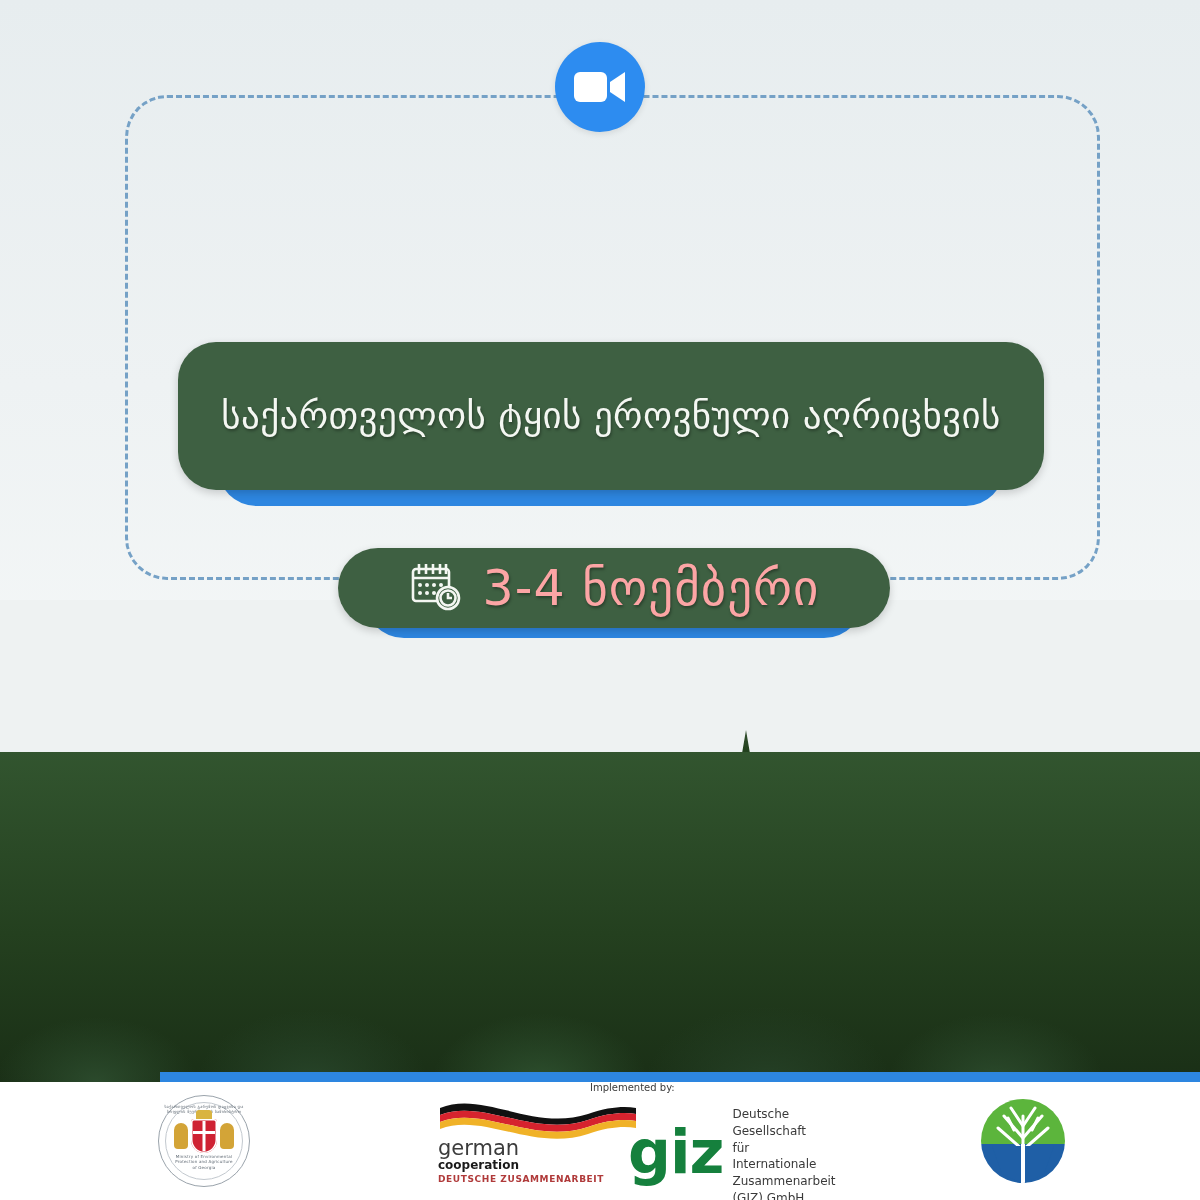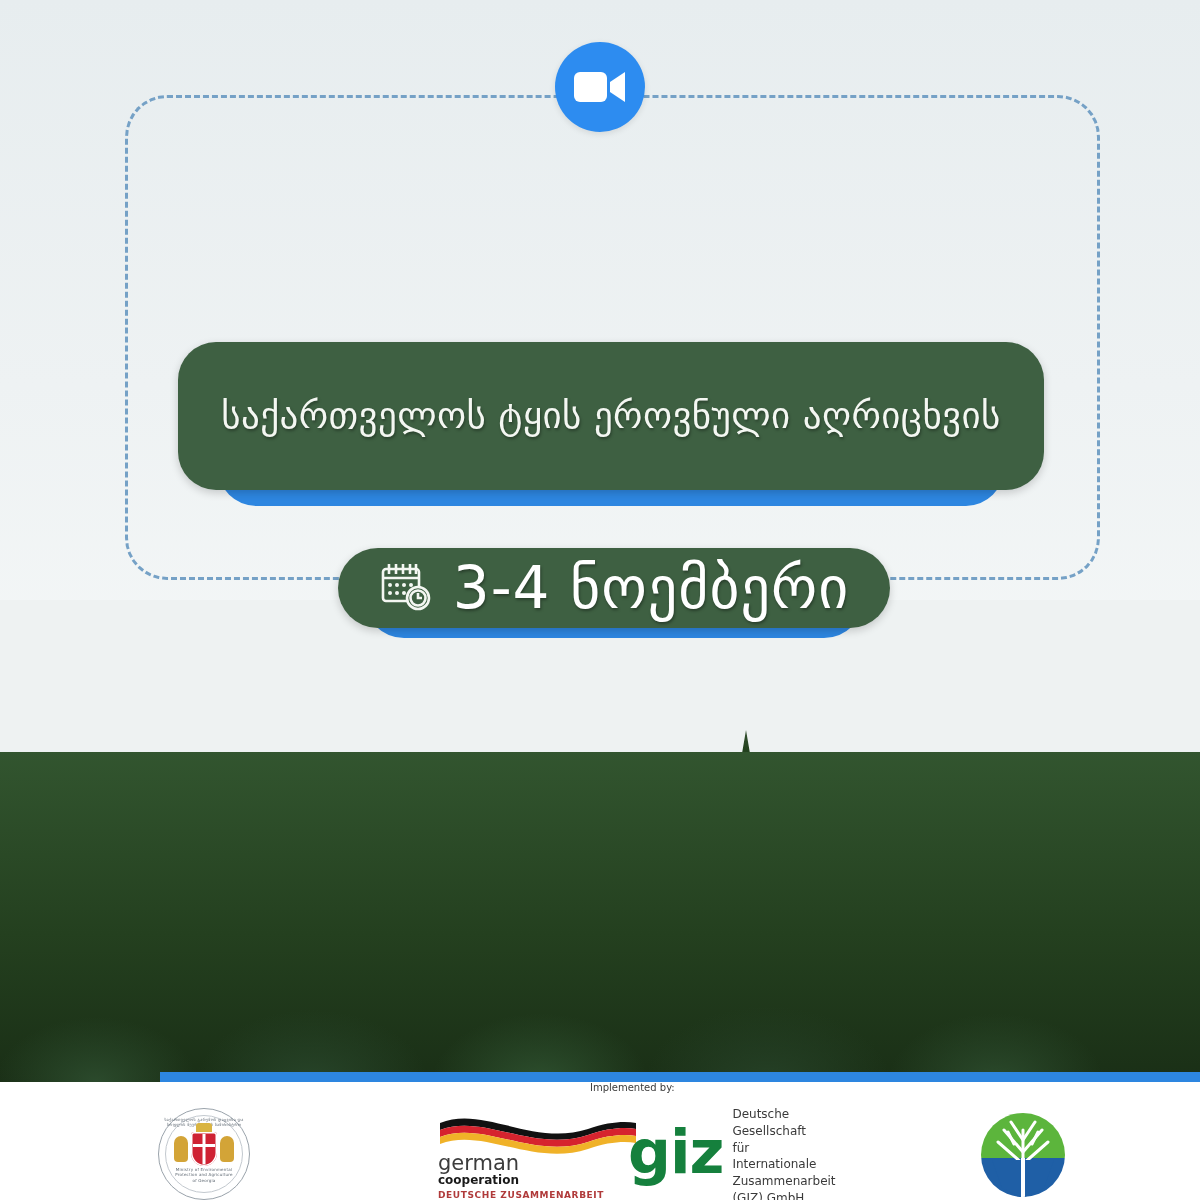--- a/index.html
+++ b/index.html
@@ -72,21 +72,21 @@
     background:#2d86e0;border-radius:42px;
   }
   .date-pill{
     position:relative;width:552px;height:80px;
     background:#3e6042;border-radius:42px;
     display:flex;align-items:center;justify-content:center;gap:22px;
     box-shadow:0 3px 8px rgba(0,0,0,.18);
   }
   .date-icon{display:block;}
   .date-text{
-    color:#ffffff;font-size:58px;letter-spacing:1px;
+    color:#fca5a5;font-size:49px;letter-spacing:1px;
     text-shadow:1px 2px 3px rgba(0,0,0,.35);
     text-align:center;
   }
 
   
   .forest{
     position:absolute;left:0;top:600px;width:1200px;height:482px;
     overflow:hidden;
   }
   .forest-sky{position:absolute;inset:0;background:#eef2f2;}
@@ -121,21 +121,21 @@
   }
 
   
   .footer{
     position:absolute;left:0;top:1082px;width:1200px;height:118px;
     background:#ffffff;
   }
   .logo-row{
     position:relative;width:1200px;height:118px;
   }
-  .logo{position:absolute;top:0;height:118px;display:flex;align-items:flex-end;}
+  .logo{position:absolute;top:0;height:118px;display:flex;align-items:center;}
 
   
   .seal{position:relative;width:92px;height:92px;}
   .seal-ring{
     position:absolute;inset:0;border-radius:50%;
     border:1.5px solid #9aa3ab;background:#fff;
   }
   .seal-ring2{
     position:absolute;inset:7px;border-radius:50%;
     border:1px solid #c3c9cf;

